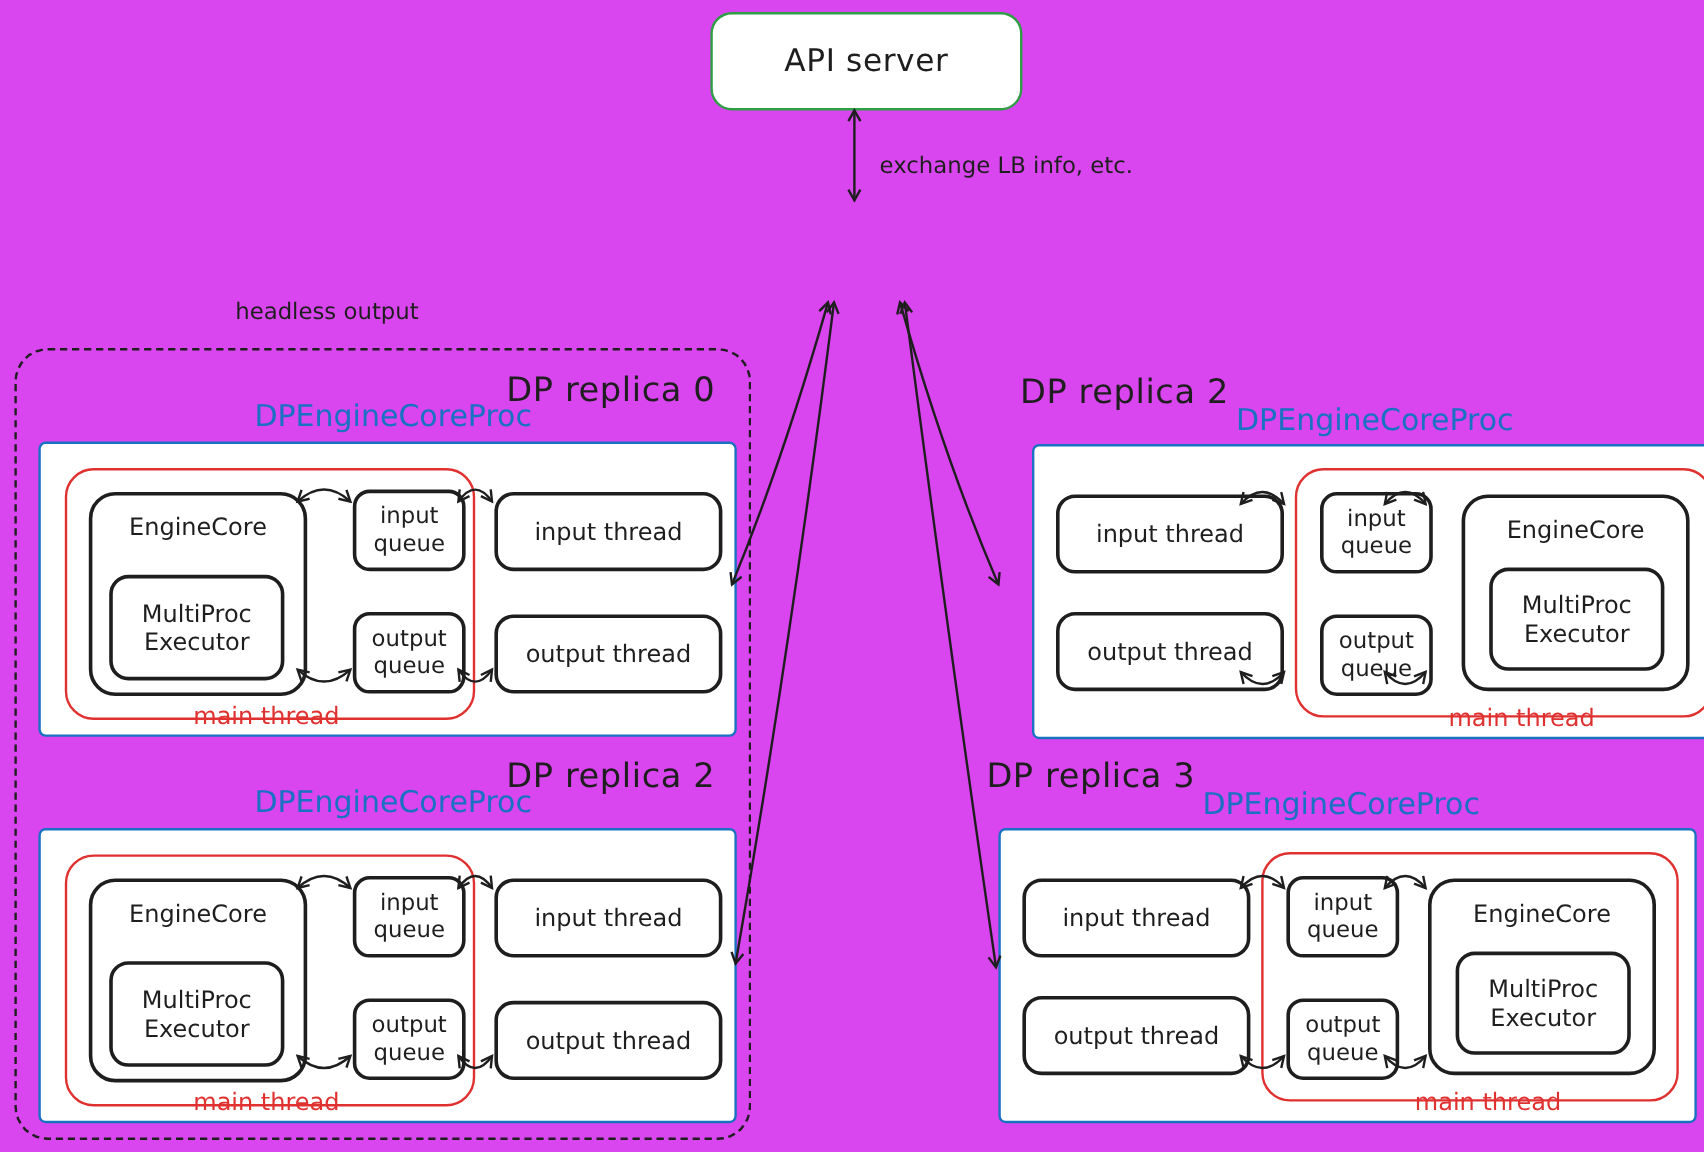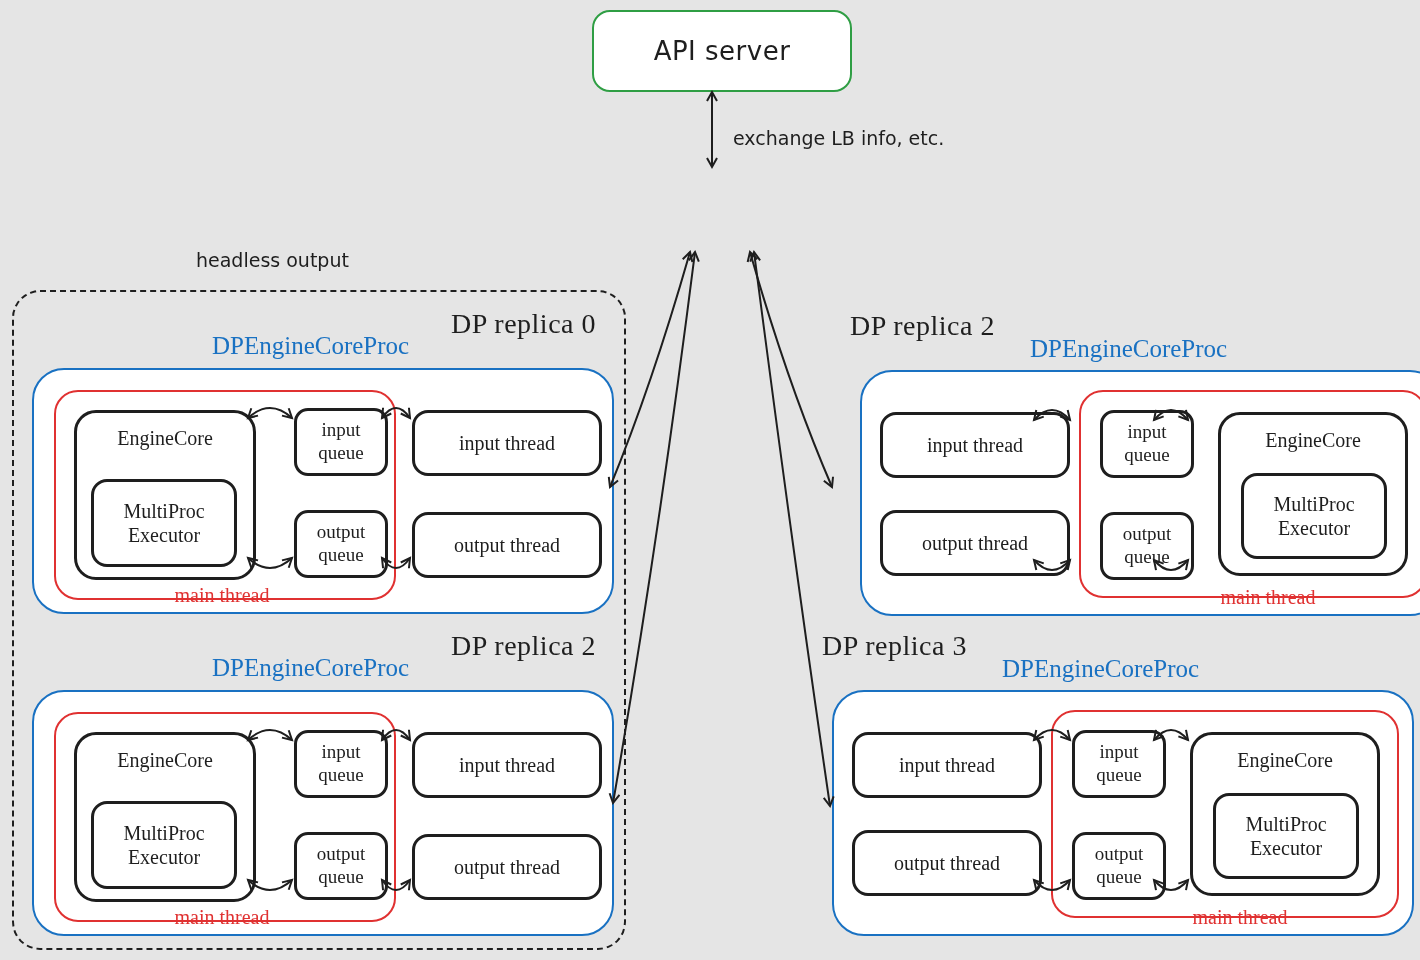--- a/index.html
+++ b/index.html
@@ -1,20 +1,20 @@
 <!DOCTYPE html>
 <html style="--green: #2f9e44; --orange: #f08c00; --blue: #1971c2; --red: #e03131; --ink: #1e1e1e;"><head>
 <meta charset="utf-8">
 <style>
   :root{
     --green:#2f9e44; --orange:#f08c00; --blue:#1971c2; --red:#e03131; --ink:#1e1e1e;
   }
   html,body{margin:0;padding:0;background:#fff;}
   #canvas{
-    position:relative; width:1420px; height:960px; background:#e5e5e5;
+    position:relative; width:1420px; height:960px; background:#d946ef;
     font-family:"DejaVu Sans","Liberation Sans",sans-serif; color:var(--ink); overflow:hidden;
   }
   #arrow-layer{position:absolute; inset:0; width:1420px; height:960px; z-index:6; pointer-events:none;}
 
   
   .node-box{
     position:absolute; background:#fff; border:2.5px solid var(--ink); border-radius:18px;
     display:flex; align-items:center; justify-content:center; z-index:3;
   }
   #api-box{left:592px; top:10px; width:256px; height:78px; border-color:var(--green);}
@@ -26,21 +26,21 @@
   #headless-label{left:196px; top:249px; font-size:19px;}
 
   #headless-box{
     position:absolute; left:12px; top:290px; width:610px; height:656px;
     border:2.3px dashed var(--ink); border-radius:28px; z-index:1;
   }
 
   
   .replica{
     position:absolute; width:578px; height:242px;
-    border:2.5px solid var(--blue); border-radius:32px; background:#fff; z-index:2;font-family:Liberation Serif, serif;
+    border:2.5px solid var(--blue); border-radius:6px; background:#fff; z-index:2;
   }
   .replica-title{position:absolute; top:-62px; font-size:28px; letter-spacing:.5px; white-space:nowrap;}
   .replica:not(.mirrored) .replica-title{right:16px;}
   .replica.mirrored .replica-title{left:-12px;}
   .proc-label{position:absolute; top:-38px; font-size:25px; color:var(--blue); white-space:nowrap;}
   .replica:not(.mirrored) .proc-label{left:178px;}
   .replica.mirrored .proc-label{left:168px; top:-37px;}
 
   .red-frame{position:absolute; border:2.5px solid var(--red); border-radius:24px;}
   .replica:not(.mirrored) .red-frame{left:20px; top:20px; width:338px; height:206px;}

